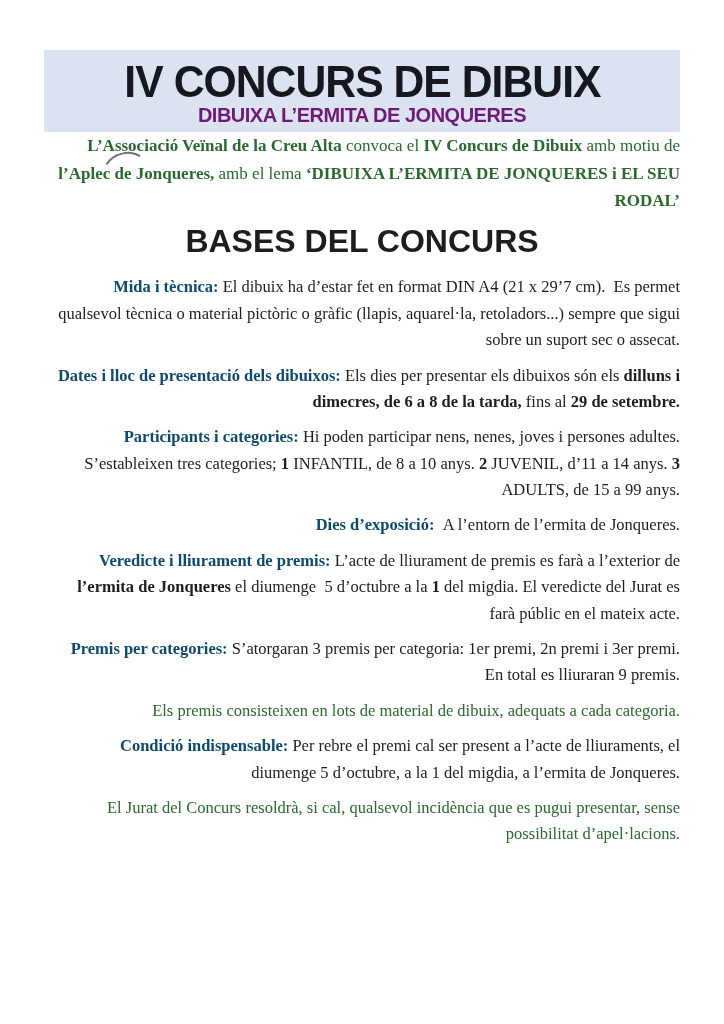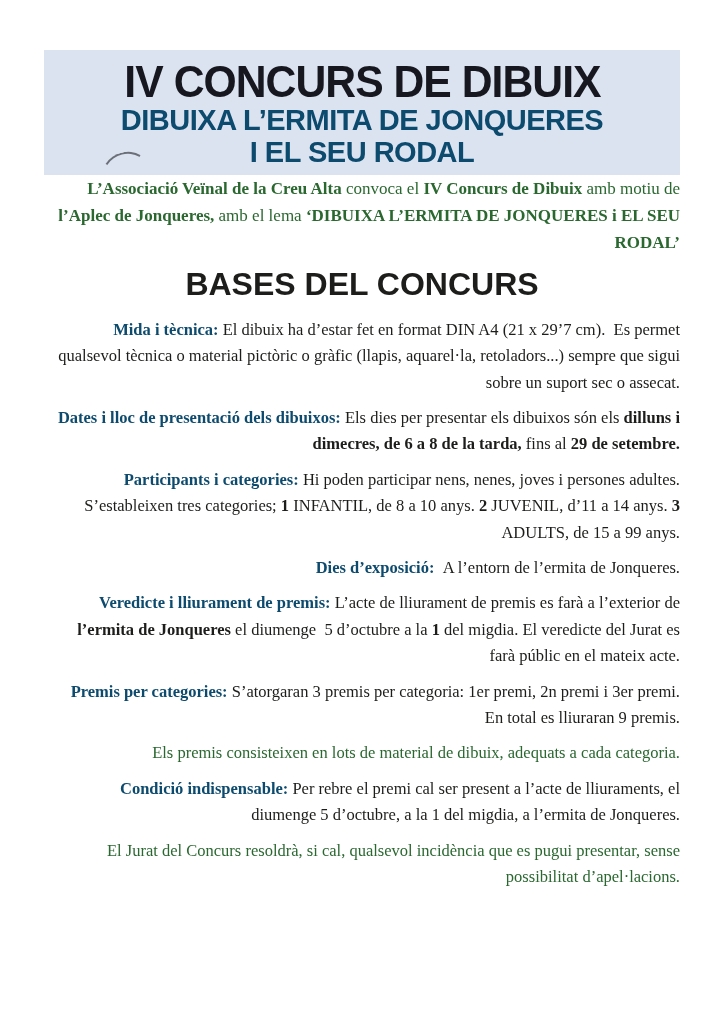--- a/index.html
+++ b/index.html
@@ -23,22 +23,22 @@
     color: #17181f;
     font-size: 44px;
     font-weight: 800;
     line-height: 1.0;
     letter-spacing: -1px;
     display: inline-block;
     transform: scaleX(0.97);
     white-space: nowrap;
   }
   .header-sub {
-    color: #0c4a6e;
-    font-size: 29px;
+    color: #701a75;
+    font-size: 20px;
     font-weight: 800;
     line-height: 1.12;
     letter-spacing: -0.5px;
   }
   .logo-arc {
     position: absolute;
     left: 58px;
     top: 102px;
     width: 46px;
     height: 42px;
@@ -87,21 +87,20 @@
 </head>
 <body>
 
 <div class="page">
 
   <div class="header-box">
     <div>
       <span class="header-title">IV CONCURS DE DIBUIX</span>
     </div>
     <div class="header-sub">DIBUIXA L’ERMITA DE JONQUERES</div>
-    <div class="header-sub">I EL SEU RODAL</div>
     <div class="logo-arc"></div>
   </div>
 
 
   <p class="para intro"><span class="s-gb">L’Associació Veïnal de la Creu Alta </span><span class="s-g">convoca el </span><span class="s-gb">IV Concurs de Dibuix </span><span class="s-g">amb motiu de </span><span class="s-gb">l’Aplec de Jonqueres, </span><span class="s-g">amb el lema </span><span class="s-gb">‘DIBUIXA L’ERMITA DE JONQUERES i EL SEU RODAL’</span></p>
 
   <h2 class="bases-heading">BASES DEL CONCURS</h2>
 
   <div>
     <p class="para"><span class="s-rb">Mida i tècnica: </span><span class="s-n">El dibuix ha d’estar fet en format DIN A4 (21 x 29’7 cm).&nbsp; Es permet qualsevol tècnica o material pictòric o gràfic (llapis, aquarel·la, retoladors...) sempre que sigui sobre un suport sec o assecat.</span></p>

